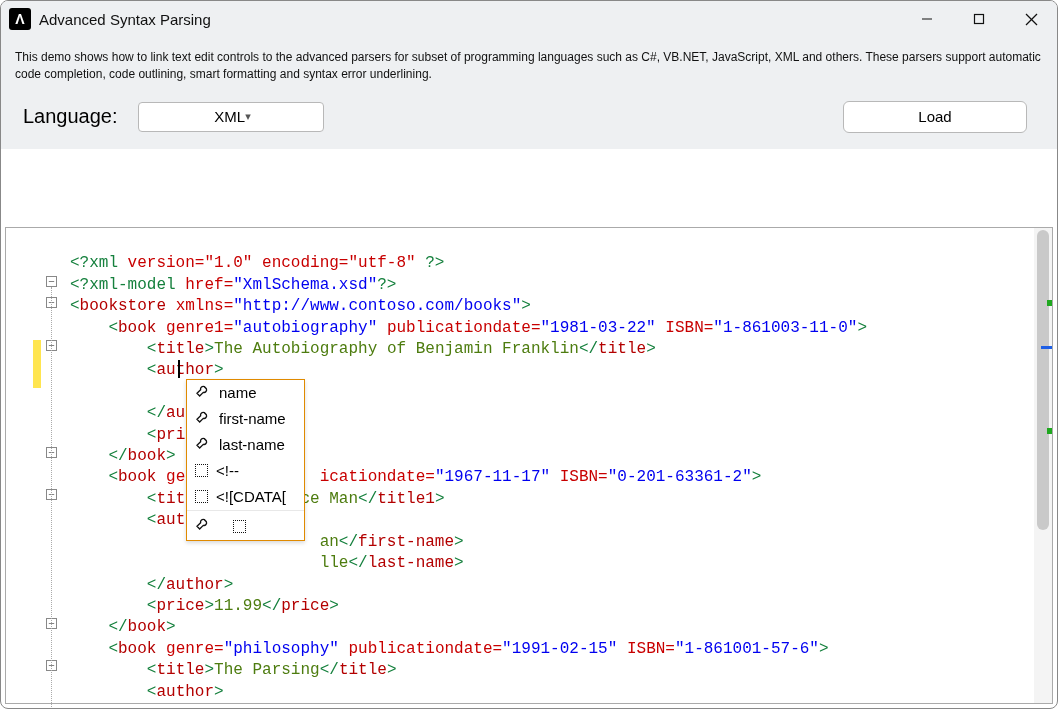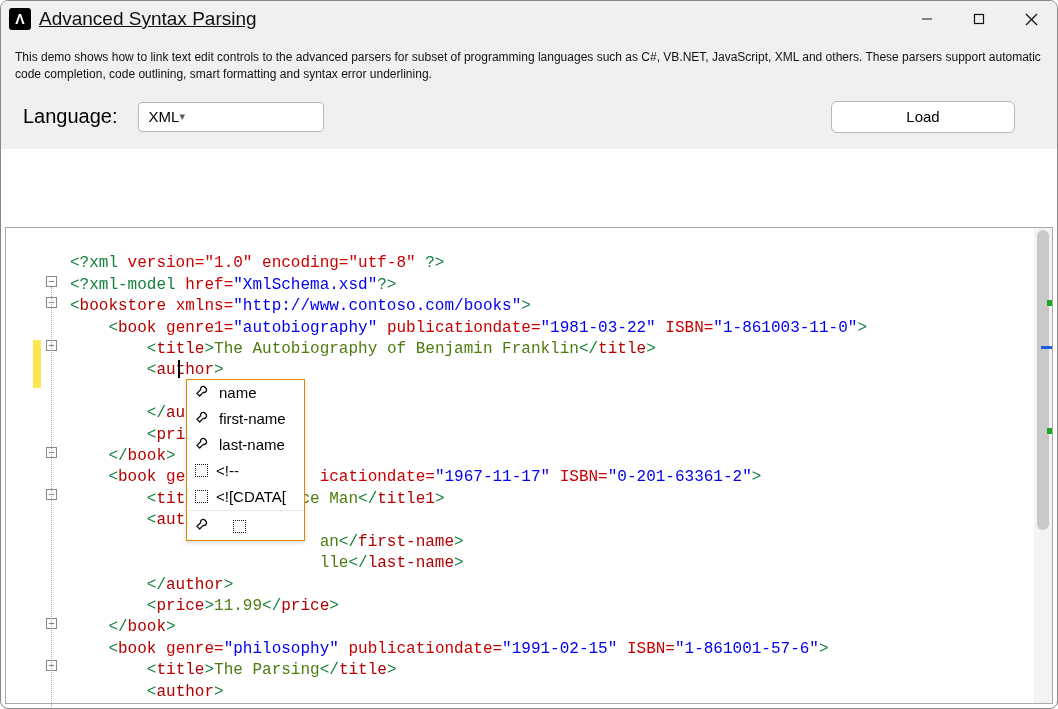--- a/index.html
+++ b/index.html
@@ -25,21 +25,21 @@
   }
   .titlebar .app-icon {
     width:22px;height:22px;
     background:#000;
     border-radius:3px;
     display:flex;align-items:center;justify-content:center;
     color:#fff; font-weight:bold; font-size:14px;
     margin-right:8px;
     font-family: Arial, sans-serif;
   }
-  .titlebar .title { font-size:19px; color:#111;text-decoration:underline; }
+  .titlebar .title { font-size:15px; color:#111; }
   .titlebar .spacer { flex:1; }
   .win-controls { display:flex; height:100%; }
   .win-btn {
     width:52px; height:100%;
     display:flex; align-items:center; justify-content:center;
     color:#111;
   }
   .win-btn svg { stroke:#111; }
 
   
@@ -53,34 +53,34 @@
     display:flex; align-items:center;
     padding:0 14px 16px 22px;
     background:#eef0f2;
   }
   .lang-label { font-size:20px; margin-right:20px;text-align:right; }
   .lang-select {
     width:186px; height:30px;
     border:1px solid #b8b8b8;
     border-radius:4px;
     background:#fff;
-    display:flex; align-items:center; justify-content:flex-start;
+    display:flex; align-items:center; justify-content:center;
     padding:0 6px 0 10px;
     font-size:15px;
   }
   .lang-select .chev { font-size:11px; color:#555; }
   .lang-spacer { flex:1; }
   .load-btn {
     width:184px; height:32px;
     border:1px solid #b8b8b8;
     border-radius:6px;
     background:#fff;
     display:flex; align-items:center; justify-content:center;
     font-size:15px;
-    margin-right:28px;
+    margin-right:16px;
   }
 
   
   .editor-wrap {
     position:absolute;
     left:4px; right:4px; bottom:4px; top:226px;
     border:1px solid #aaa;
     background:#fff;
     display:flex;
   }

